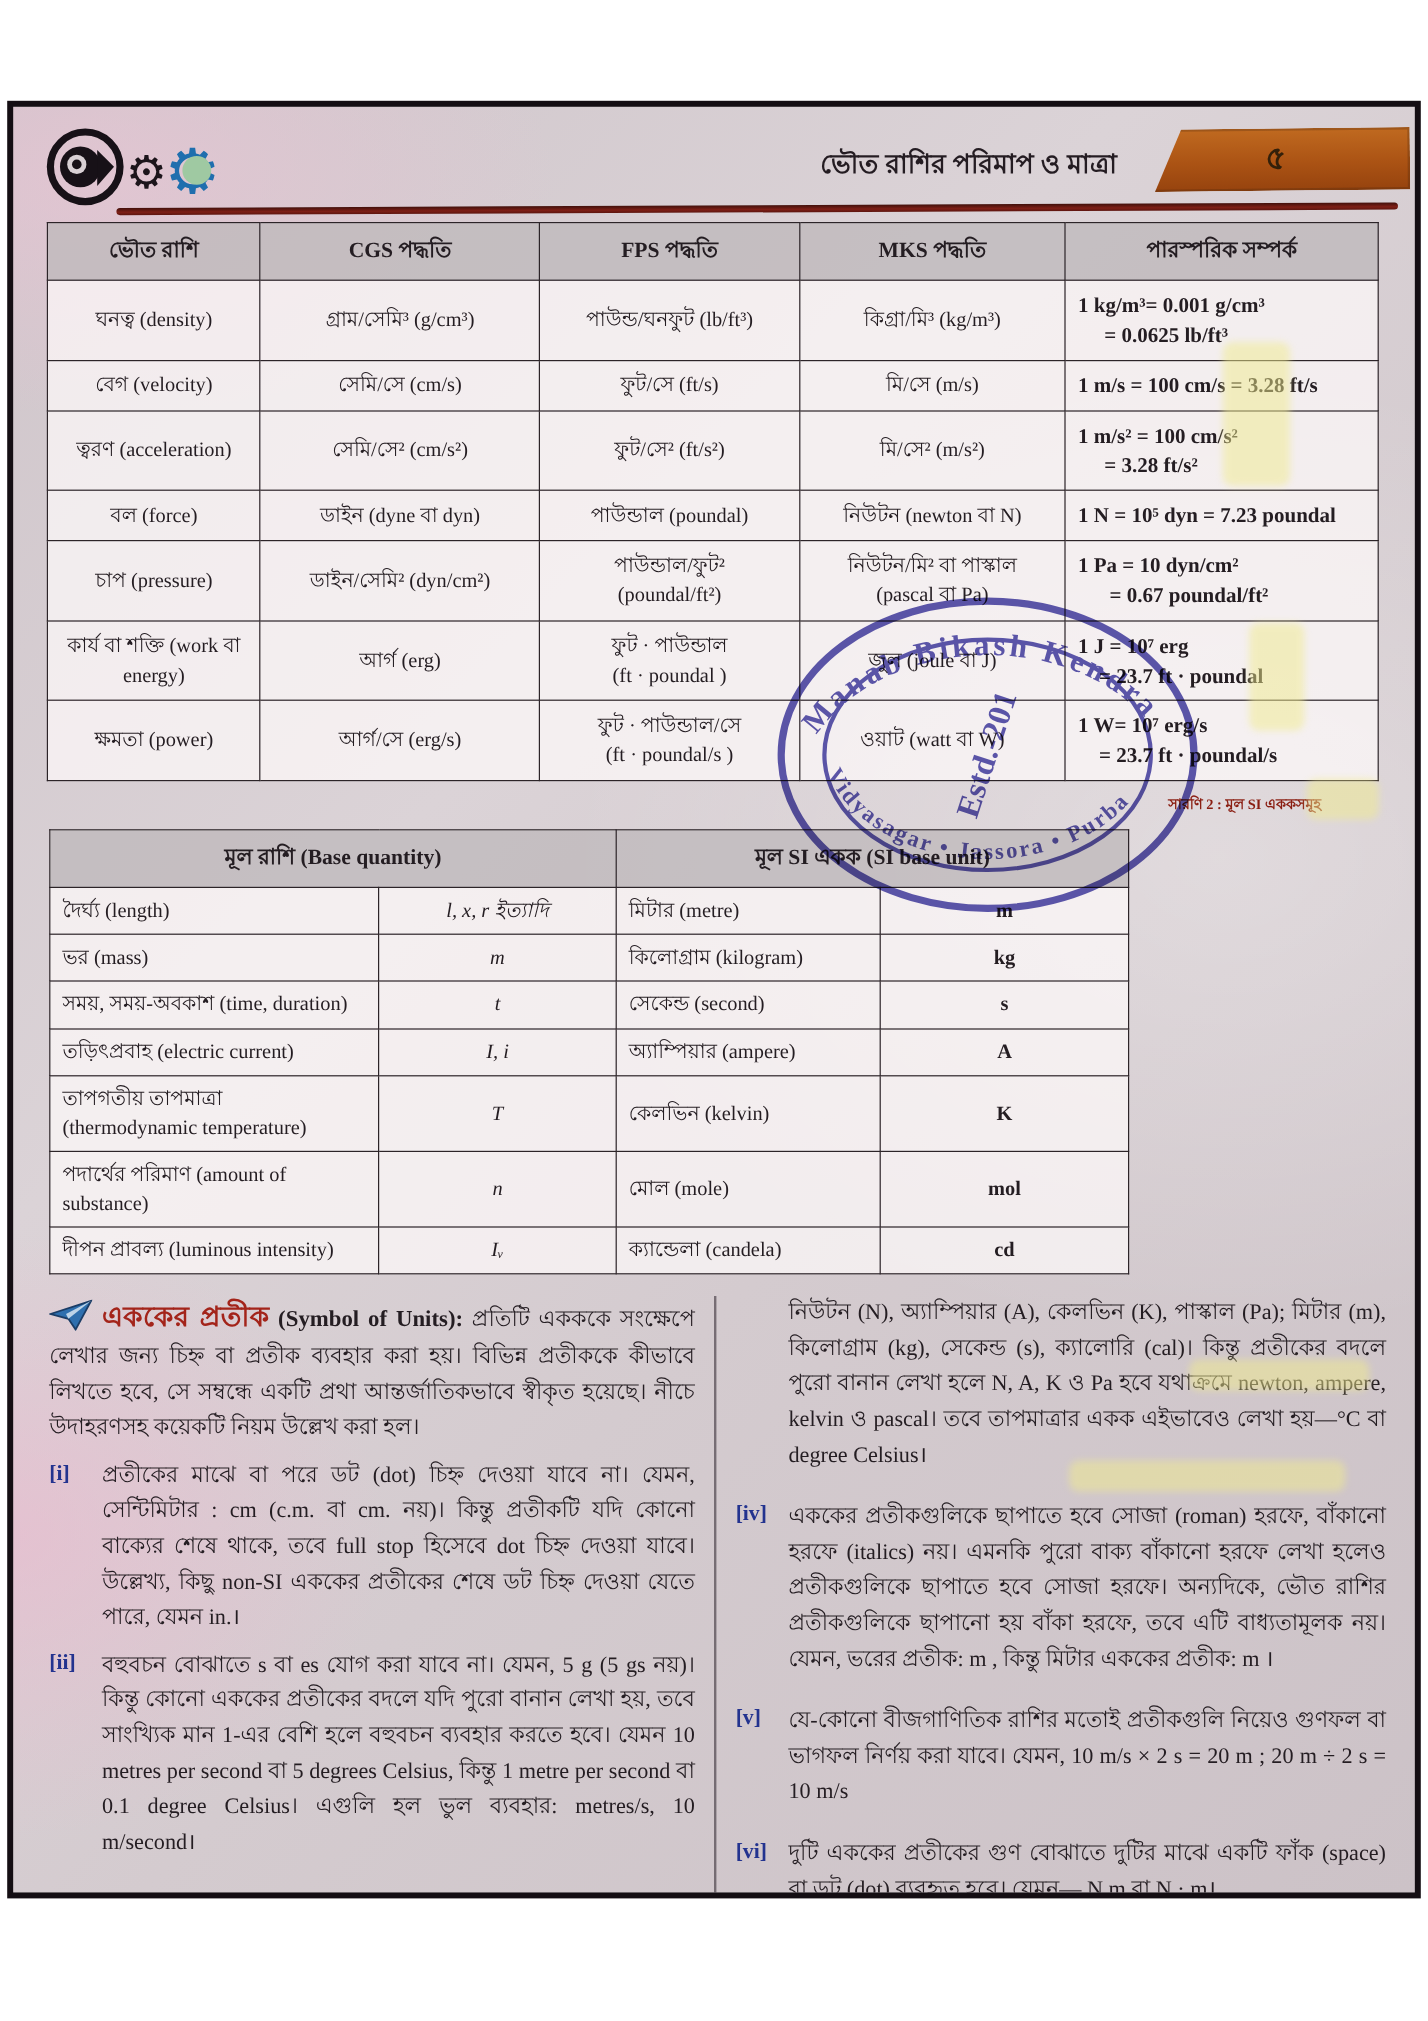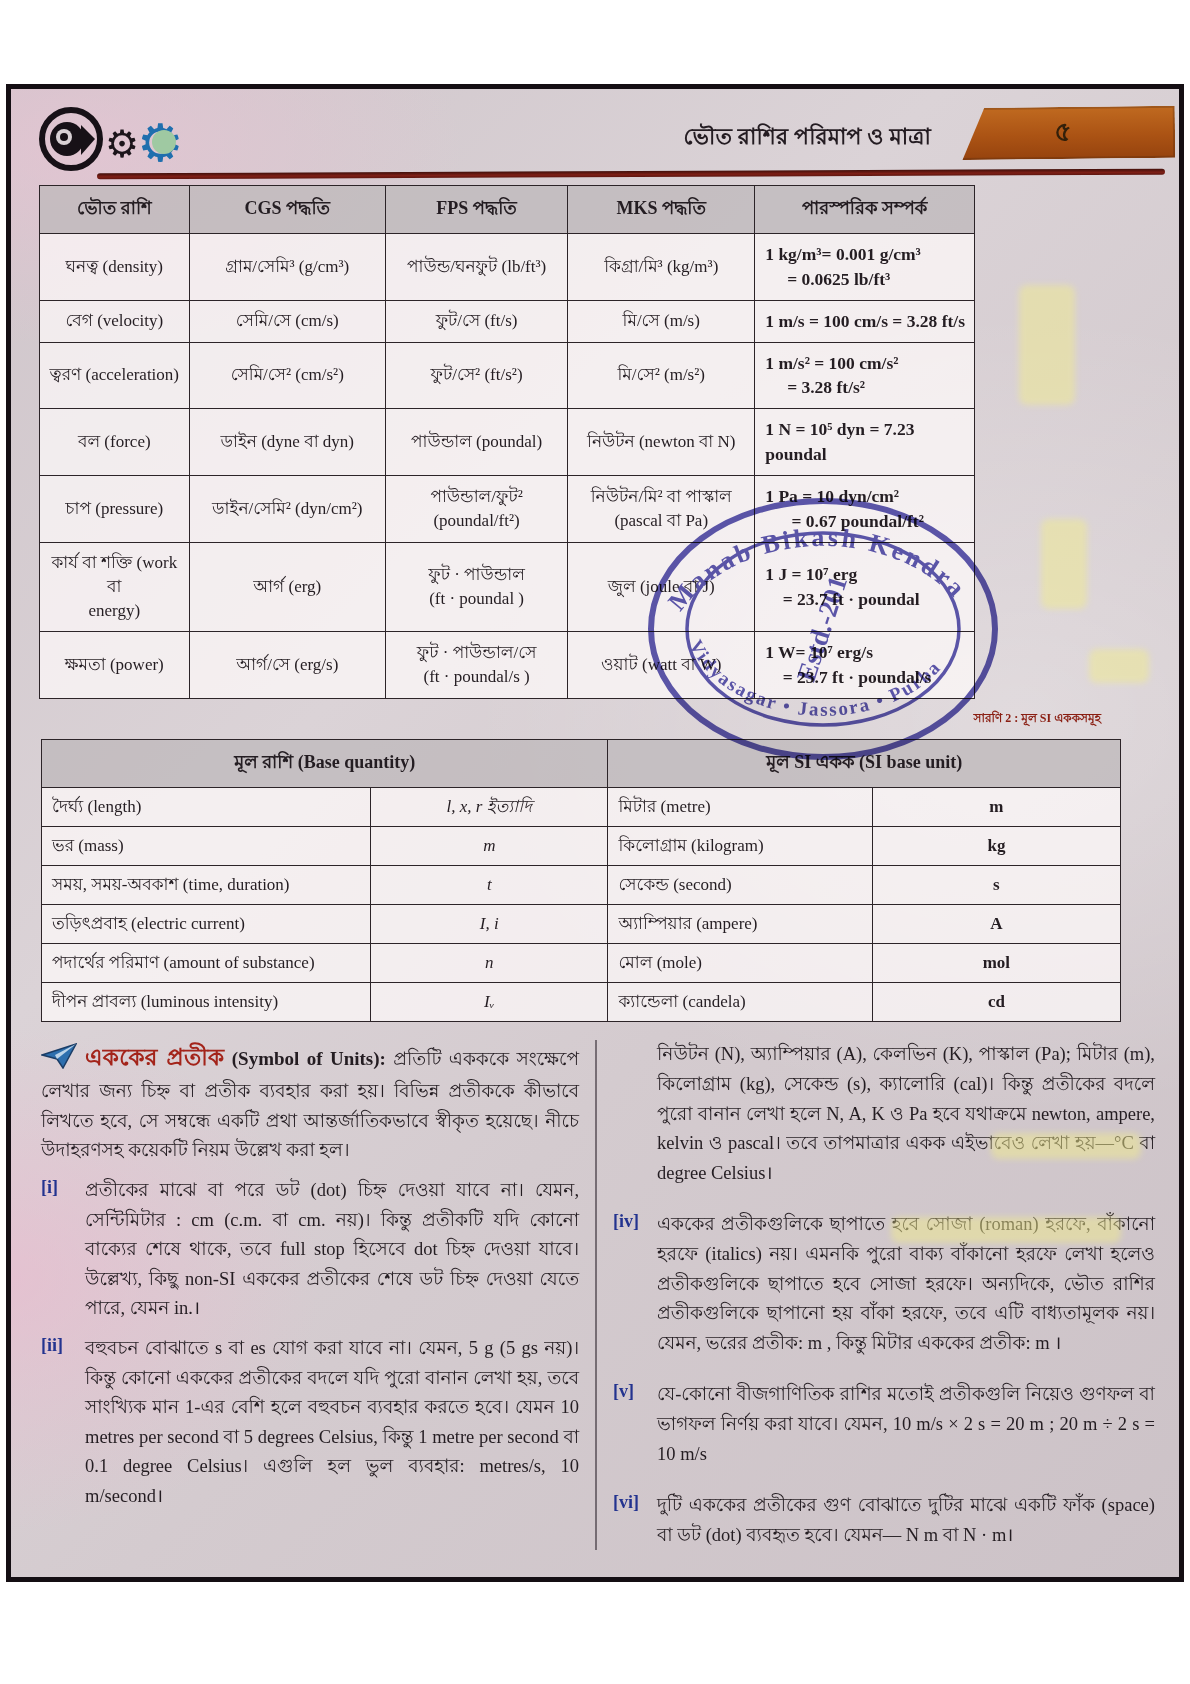--- a/index.html
+++ b/index.html
@@ -34,25 +34,25 @@
   }
   .rule{
     margin:0 14px 0 86px;height:6px;border-radius:3px;transform:rotate(-.25deg);
     background:linear-gradient(180deg,#41100b 0%,#7e1f16 60%,#5d150f 100%);
   }
   
   table{border-collapse:collapse;background:rgba(253,250,250,.72);}
   th,td{border:1.6px solid #2c2428;padding:8px 8px;vertical-align:middle;}
   th{background:rgba(122,112,118,.38);font-size:18px;font-weight:bold;text-align:center;}
   td{font-size:17px;line-height:1.42;white-space:pre-line;}
-  .units-table{width:936px;margin:8px 0 0 28px;}
+  .units-table{width:1110px;margin:8px 0 0 28px;}
   .units-table td{text-align:center;}
   .units-table td.t-rel{text-align:left;font-weight:bold;font-size:17.5px;padding-left:10px;}
   .units-table tr td:first-child{font-weight:normal;}
-  .si-table{width:1080px;margin:10px 0 0 30px;font-family:Liberation Serif, serif;}
+  .si-table{width:900px;margin:10px 0 0 30px;font-family:Liberation Serif, serif;}
   .si-table td{padding:7px 10px;margin-top:40px;}
   .si-table td.c-name{text-align:left;}
   .si-table td.c-sym{text-align:center;font-style:italic;}
   .si-table td.c-siname{text-align:left;}
   .si-table td.c-sisym{text-align:center;font-weight:bold;font-style:normal;}
   .caption{
     width:1062px;margin:10px 0 0 28px;text-align:right;
     font-weight:bold;font-size:12px;color:#8a1e12;
   }
   
@@ -211,20 +211,27 @@
           <td class="c-siname">সেকেন্ড (second)</td>
           <td class="c-sisym">s</td>
         </tr>
         <tr>
           <td class="c-name">তড়িৎপ্রবাহ (electric current)</td>
           <td class="c-sym">I, i</td>
           <td class="c-siname">অ্যাম্পিয়ার (ampere)</td>
           <td class="c-sisym">A</td>
         </tr>
         <tr>
+          <td class="c-name">তাপগতীয় তাপমাত্রা
+(thermodynamic temperature)</td>
+          <td class="c-sym">T</td>
+          <td class="c-siname">কেলভিন (kelvin)</td>
+          <td class="c-sisym">K</td>
+        </tr>
+        <tr>
           <td class="c-name">পদার্থের পরিমাণ (amount of substance)</td>
           <td class="c-sym">n</td>
           <td class="c-siname">মোল (mole)</td>
           <td class="c-sisym">mol</td>
         </tr>
         <tr>
           <td class="c-name">দীপন প্রাবল্য (luminous intensity)</td>
           <td class="c-sym">Iᵥ</td>
           <td class="c-siname">ক্যান্ডেলা (candela)</td>
           <td class="c-sisym">cd</td>

